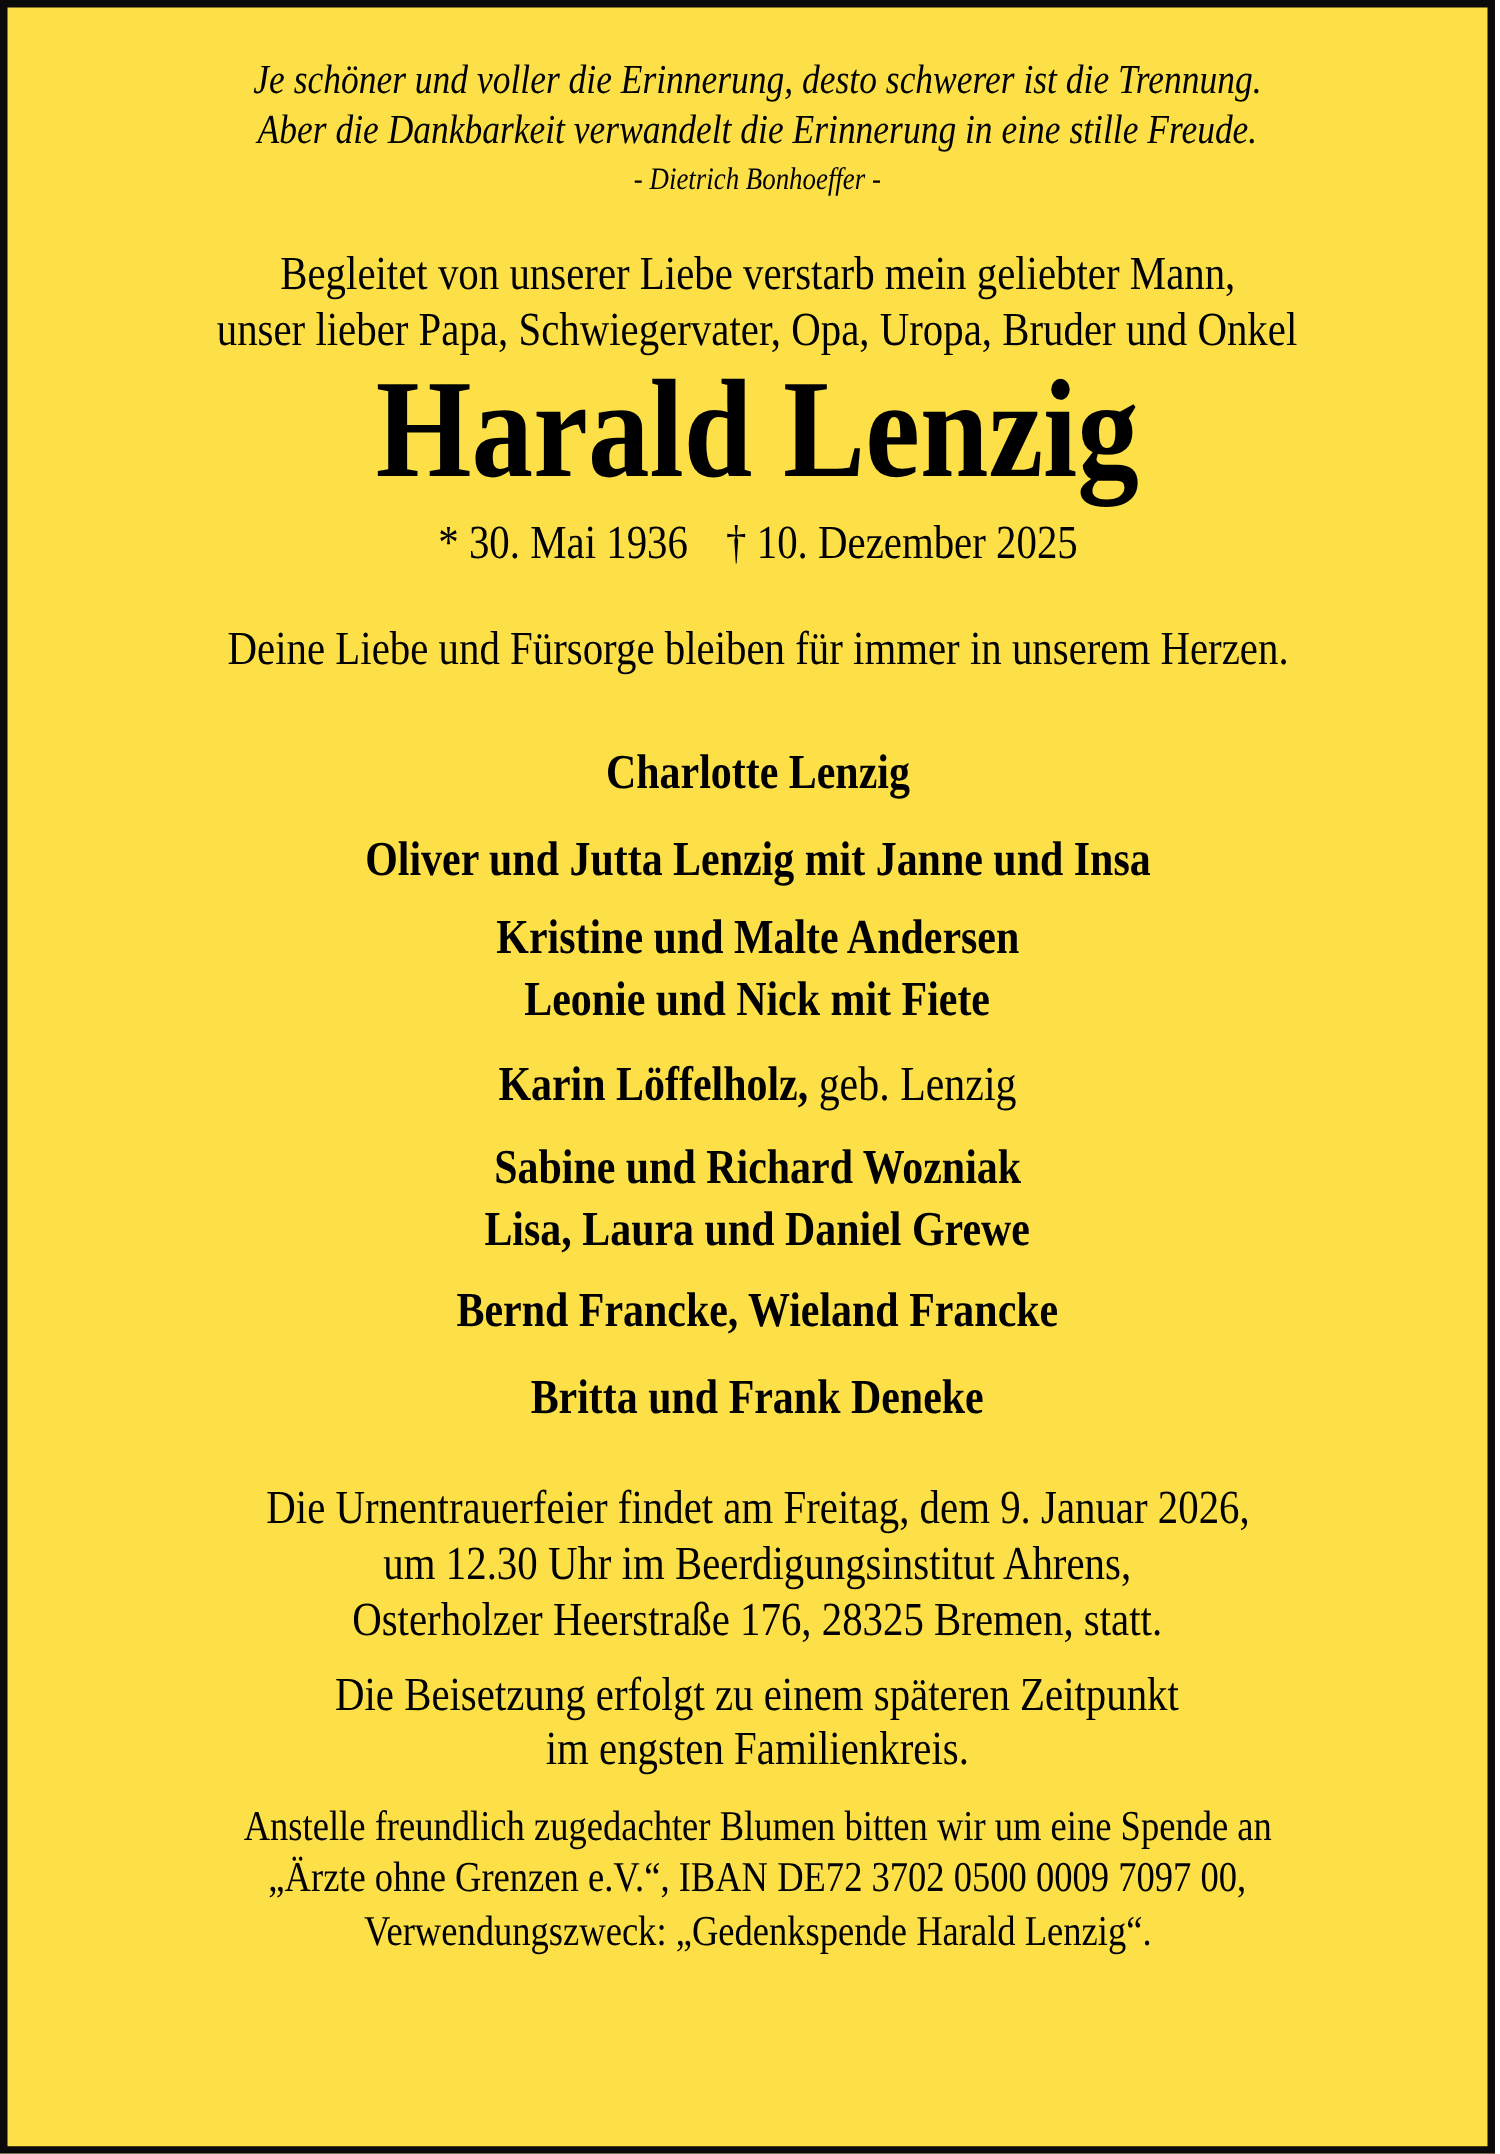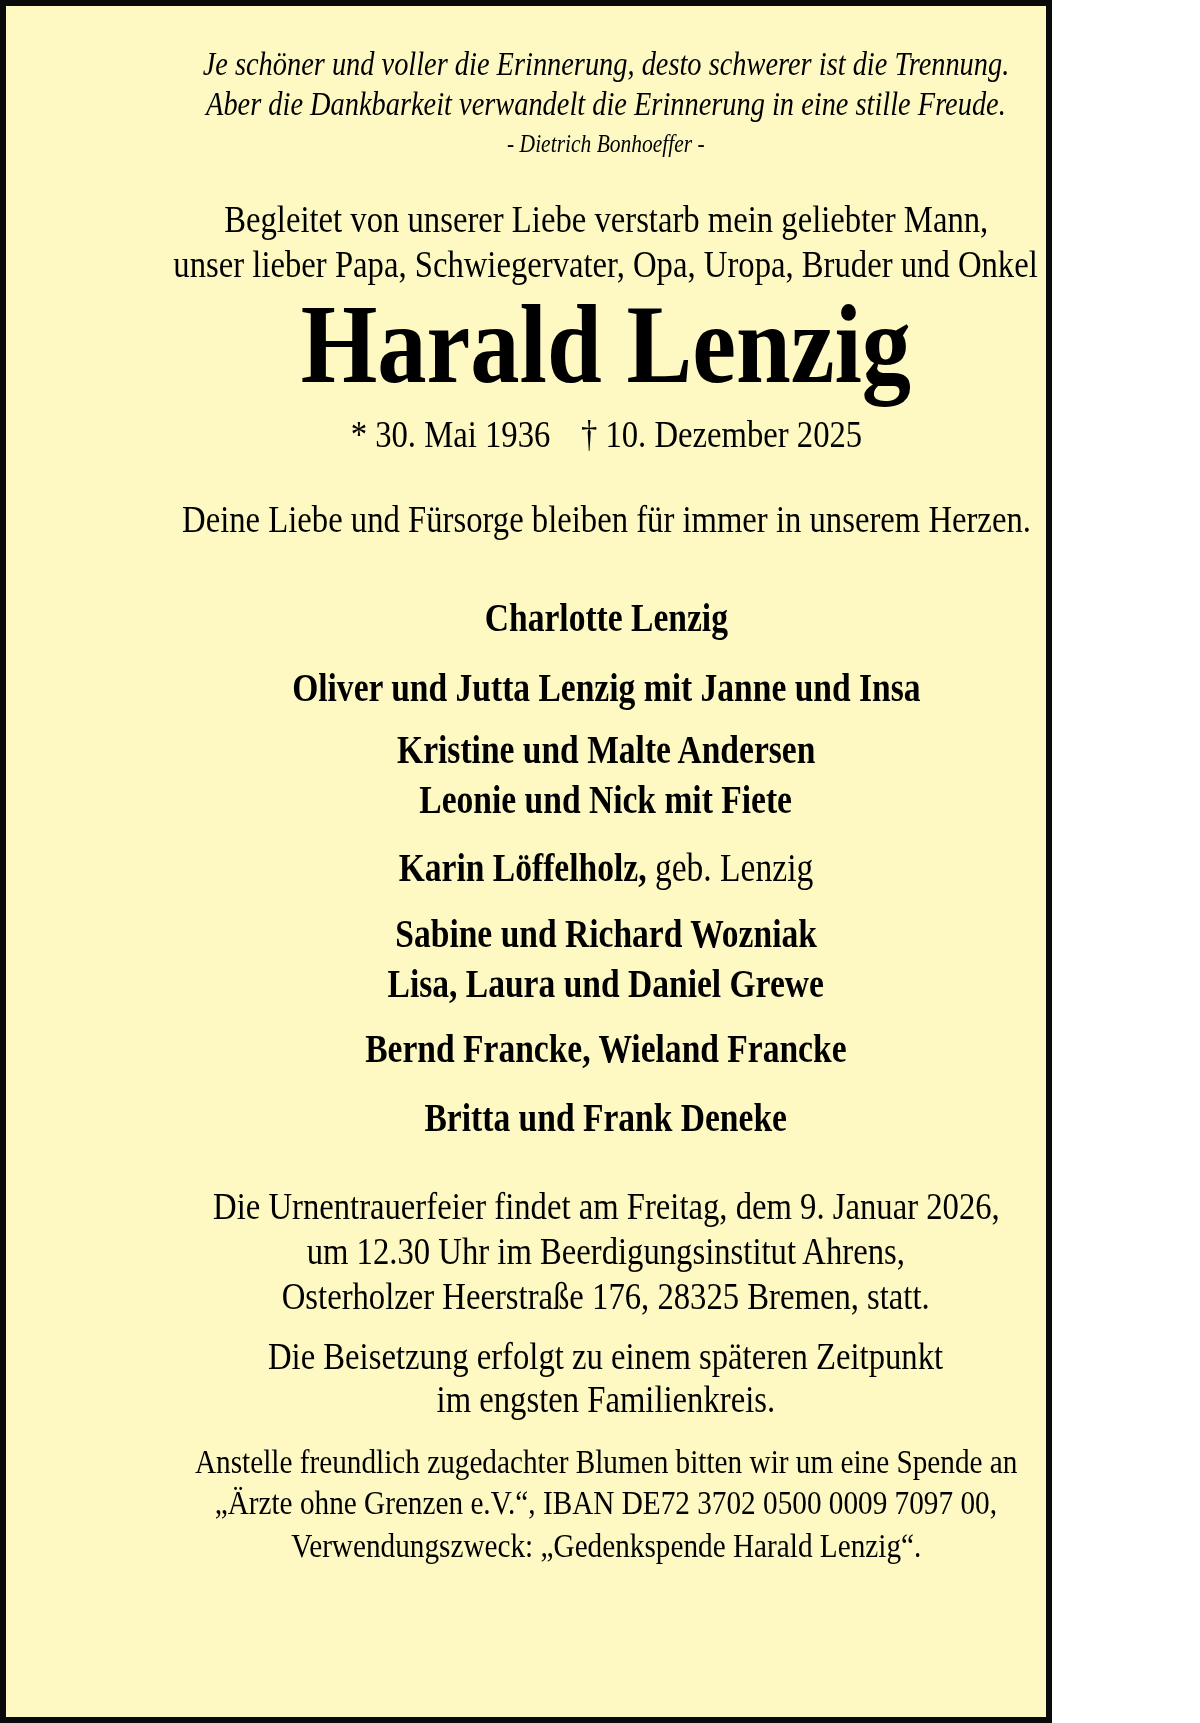--- a/index.html
+++ b/index.html
@@ -1,22 +1,22 @@
 <!DOCTYPE html>
 <html><head>
 <meta charset="utf-8">
 <style>
   html, body { margin: 0; padding: 0; background: #ffffff; }
   body { width: 1200px; height: 1723px; position: relative; overflow: hidden; }
   .frame {
     position: absolute; left: 0; top: 0;
-    width: 1052px; height: 1723px;
+    width: 1196px; height: 1723px;
     box-sizing: border-box;
     border: 6px solid #0a0a0a;
-    background: #fef9c3;
+    background: #fde047;
   }
   .line {
     position: absolute; left: 0; width: 1200px;
     text-align: center; white-space: nowrap;
     font-family: "Liberation Serif", "DejaVu Serif", serif;
     color: #000;
   }
   .line > span {
     display: inline-block;
     transform: scaleX(0.86);

